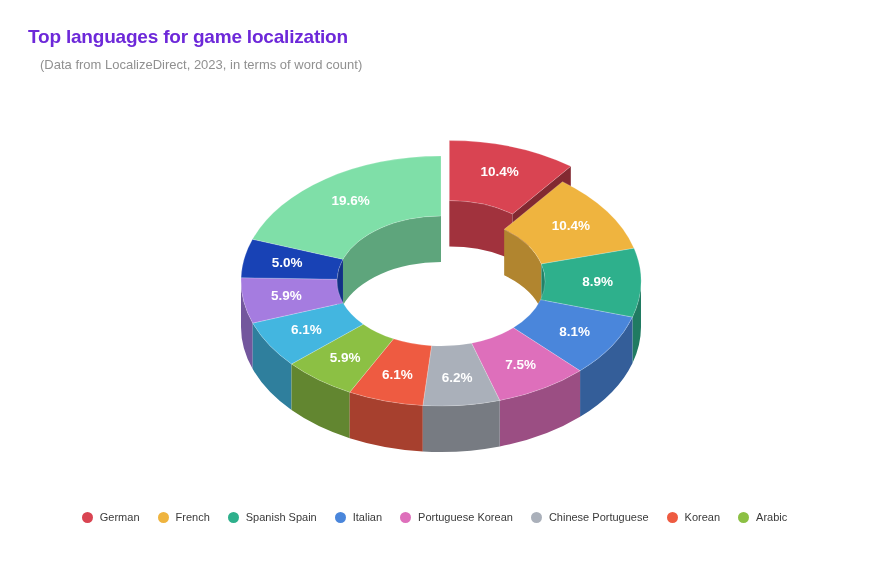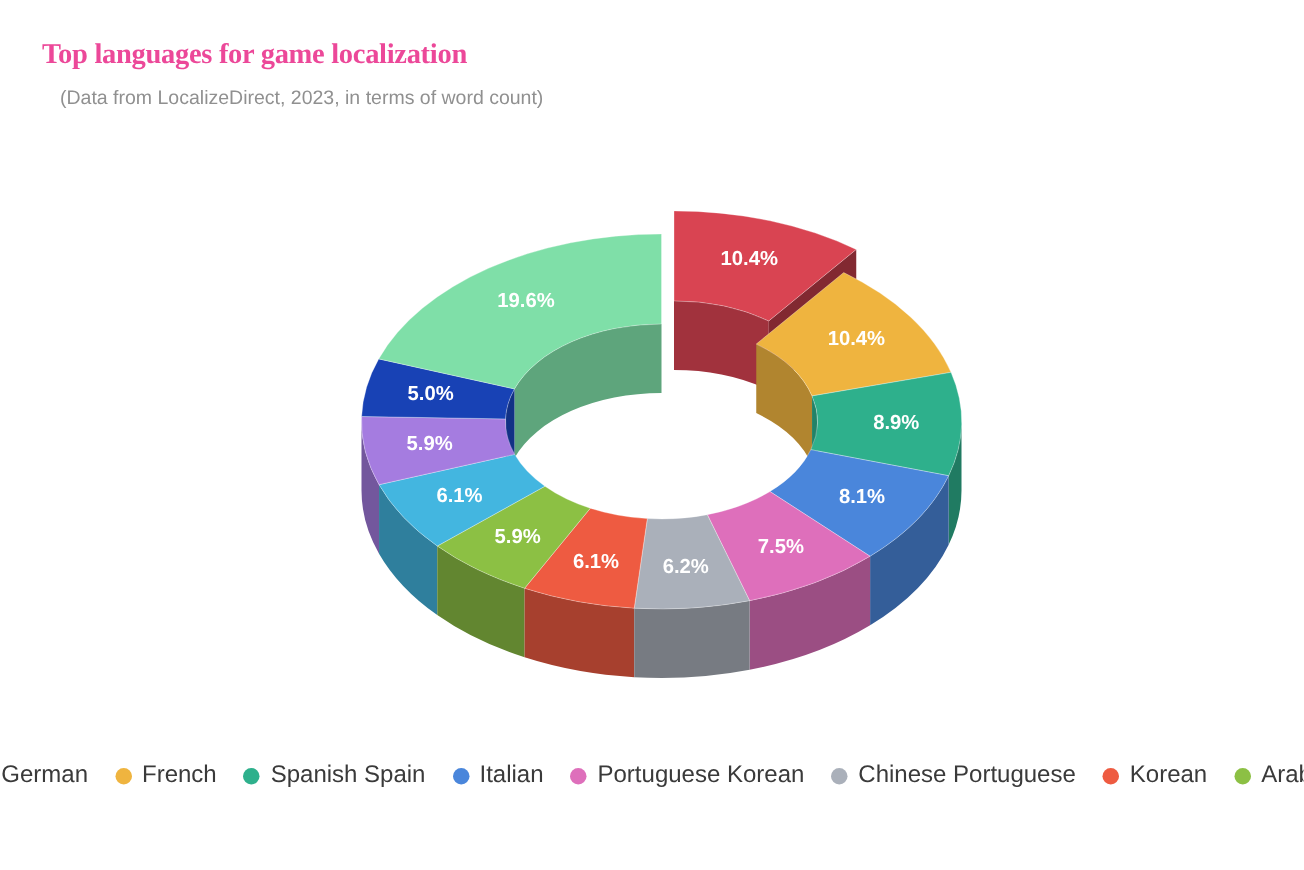--- a/index.html
+++ b/index.html
@@ -26,26 +26,25 @@
   
   .header-block {
     position: absolute;
     left: 28px;
     top: 26px;
     width: 800px;
   }
   .chart-title {
     font-size: 19px;
     font-weight: bold;
-    color: #ec4899;
+    color: #6d28d9;
     letter-spacing: -0.2px;
     line-height: 22px;
     margin: 0;
     white-space: nowrap;
-    font-family: Liberation Serif, serif;
   }
   .chart-subtitle {
     font-size: 13px;
     font-weight: normal;
     color: #909090;
     line-height: 16px;
     margin: 9px 0 0 12px;
     white-space: nowrap;
   }
 
@@ -100,21 +99,21 @@
     cursor: pointer;
   }
   .legend-dot {
     width: 11px;
     height: 11px;
     border-radius: 50%;
     flex: 0 0 auto;
     margin-right: 7px;
   }
   .legend-text {
-    font-size: 16px;
+    font-size: 11px;
     color: #3a3a3a;
     line-height: 14px;
   }
 </style>
 </head>
 <body>
 
 <div id="chart-root">
 
   <div class="header-block">

